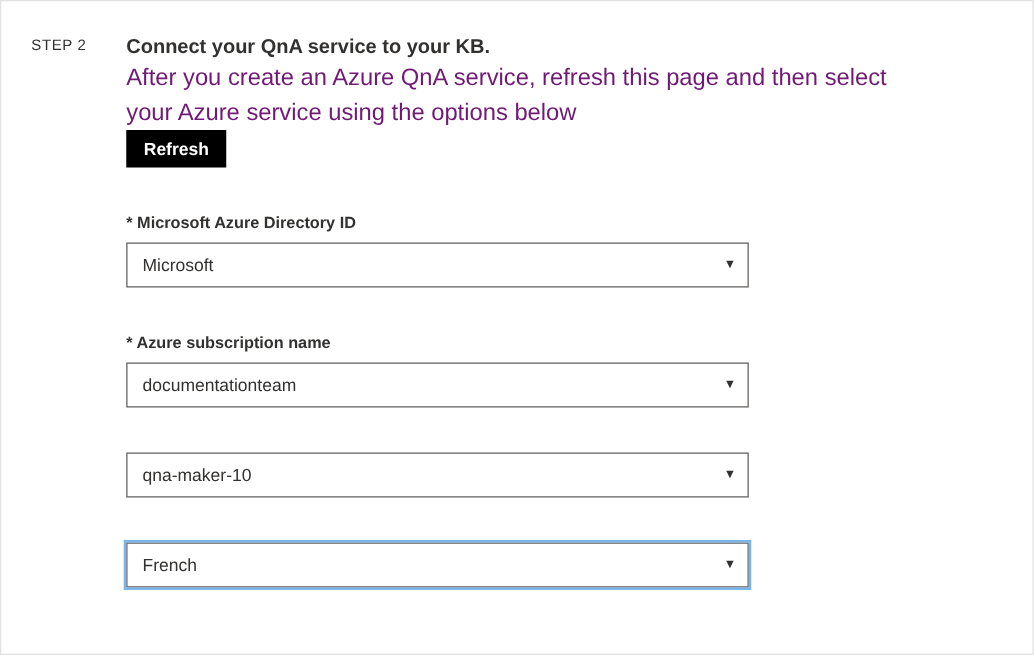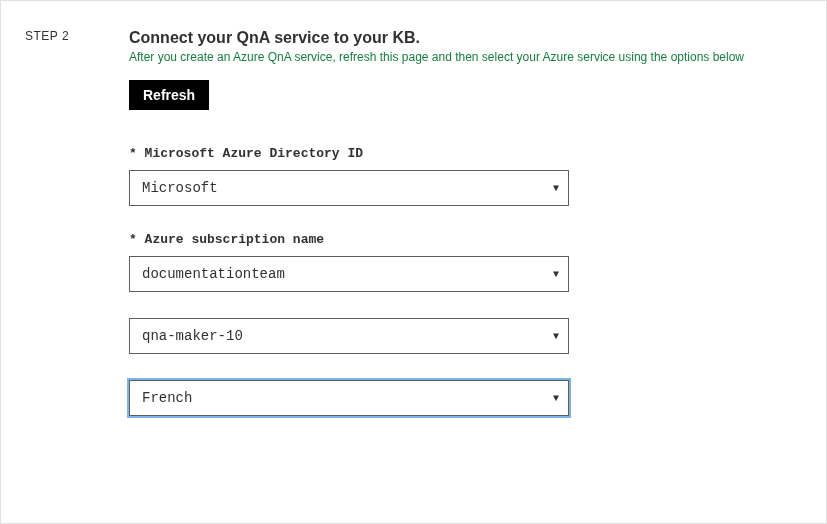--- a/index.html
+++ b/index.html
@@ -12,21 +12,21 @@
       background: #fff;
       color: #323130;
       width: 827px;
       height: 524px;
       border: 1px solid #e1e1e1;
       padding: 28px 24px 0 24px;
       overflow: hidden;
     }
     .layout {
       display: flex;
-      gap: 36px;
+      gap: 8px;
     }
     .step-col {
       width: 68px;
       flex-shrink: 0;
     }
     .step-label {
       font-size: 12px;
       letter-spacing: 0.5px;
       color: #323130;
       font-weight: 400;
@@ -35,53 +35,51 @@
       flex: 1;
       padding-right: 20px;
     }
     .title {
       font-size: 16px;
       font-weight: 600;
       color: #323130;
       margin-bottom: 2px;
     }
     .subtitle {
-      font-size: 12px;
-      color: #15803d;
+      font-size: 19px;
+      color: #701a75;
       line-height: 1.45;
-      margin-bottom: 14px;
       max-width: 640px;
     }
     .refresh-btn {
       background: #000000;
       color: #fff;
       border: none;
       font-size: 14px;
       font-weight: 600;
       padding: 7px 14px;
       cursor: pointer;
       font-family: inherit;
     }
     .fields {
       margin-top: 36px;
     }
     .field {
-      margin-bottom: 26px;
-      font-family: Liberation Mono, monospace;
+      margin-bottom: 36px;
     }
     .field-label {
       font-size: 13px;
       font-weight: 600;
       color: #323130;
       margin-bottom: 9px;
       display: block;
     }
     .select-wrap {
       position: relative;
-      width: 440px;
+      width: 498px;
     }
     .select {
       width: 100%;
       height: 36px;
       border: 1px solid #605e5c;
       background: #fff;
       font-size: 14px;
       font-family: inherit;
       color: #323130;
       padding: 0 32px 0 12px;

